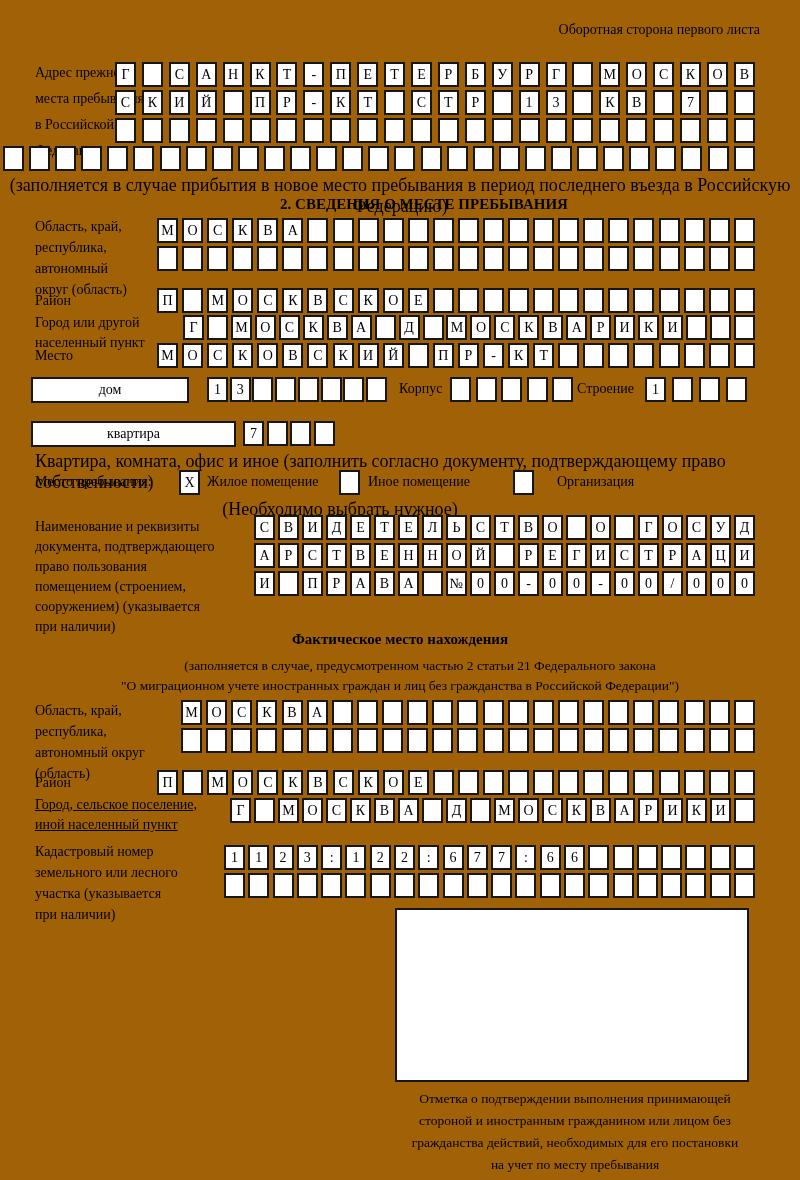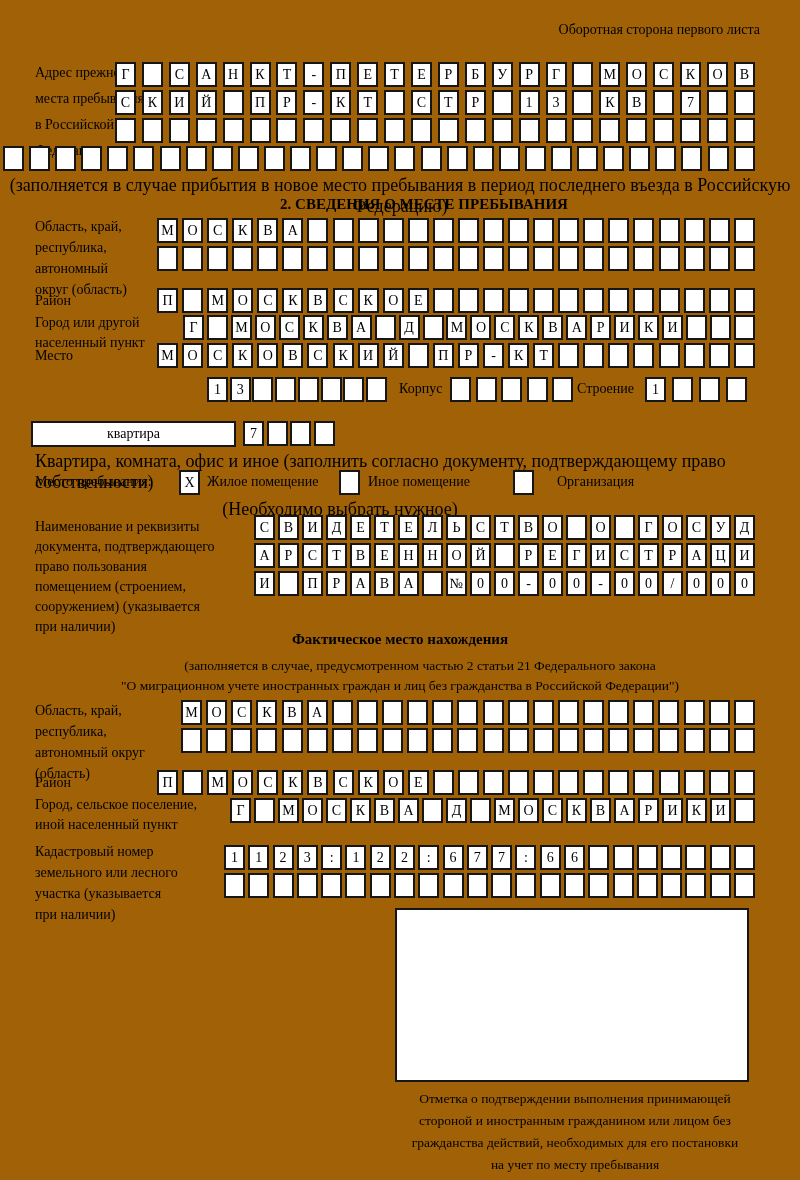--- a/index.html
+++ b/index.html
@@ -275,20 +275,21 @@
       <span class="cell"></span>
       <span class="cell"></span>
       <span class="cell"></span>
       <span class="cell"></span>
       <span class="cell"></span>
       <span class="cell"></span>
       <span class="cell"></span>
       <span class="cell"></span>
     </div>
 
+  <div class="rect" style="left:31px;top:377px;width:158px;height:26px;">дом</div>
   <div class="cellrow" style="left:207px;top:377px;width:180px;">
       <span class="cell">1</span>
       <span class="cell">3</span>
       <span class="cell"></span>
       <span class="cell"></span>
       <span class="cell"></span>
       <span class="cell"></span>
       <span class="cell"></span>
       <span class="cell"></span>
     </div>
@@ -488,21 +489,21 @@
       <span class="cell"></span>
       <span class="cell"></span>
       <span class="cell"></span>
       <span class="cell"></span>
       <span class="cell"></span>
       <span class="cell"></span>
       <span class="cell"></span>
       <span class="cell"></span>
     </div>
 
-  <div class="lbl" style="left:35px;top:795px;line-height:20px;">Город, сельское поселение,
+  <div class="lbl" style="left:35px;top:795px;line-height:20px;text-decoration:underline;">Город, сельское поселение,
 иной населенный пункт</div>
   <div class="cellrow" style="left:230px;top:798px;width:525px;">
       <span class="cell">Г</span>
       <span class="cell"></span>
       <span class="cell">М</span>
       <span class="cell">О</span>
       <span class="cell">С</span>
       <span class="cell">К</span>
       <span class="cell">В</span>
       <span class="cell">А</span>

